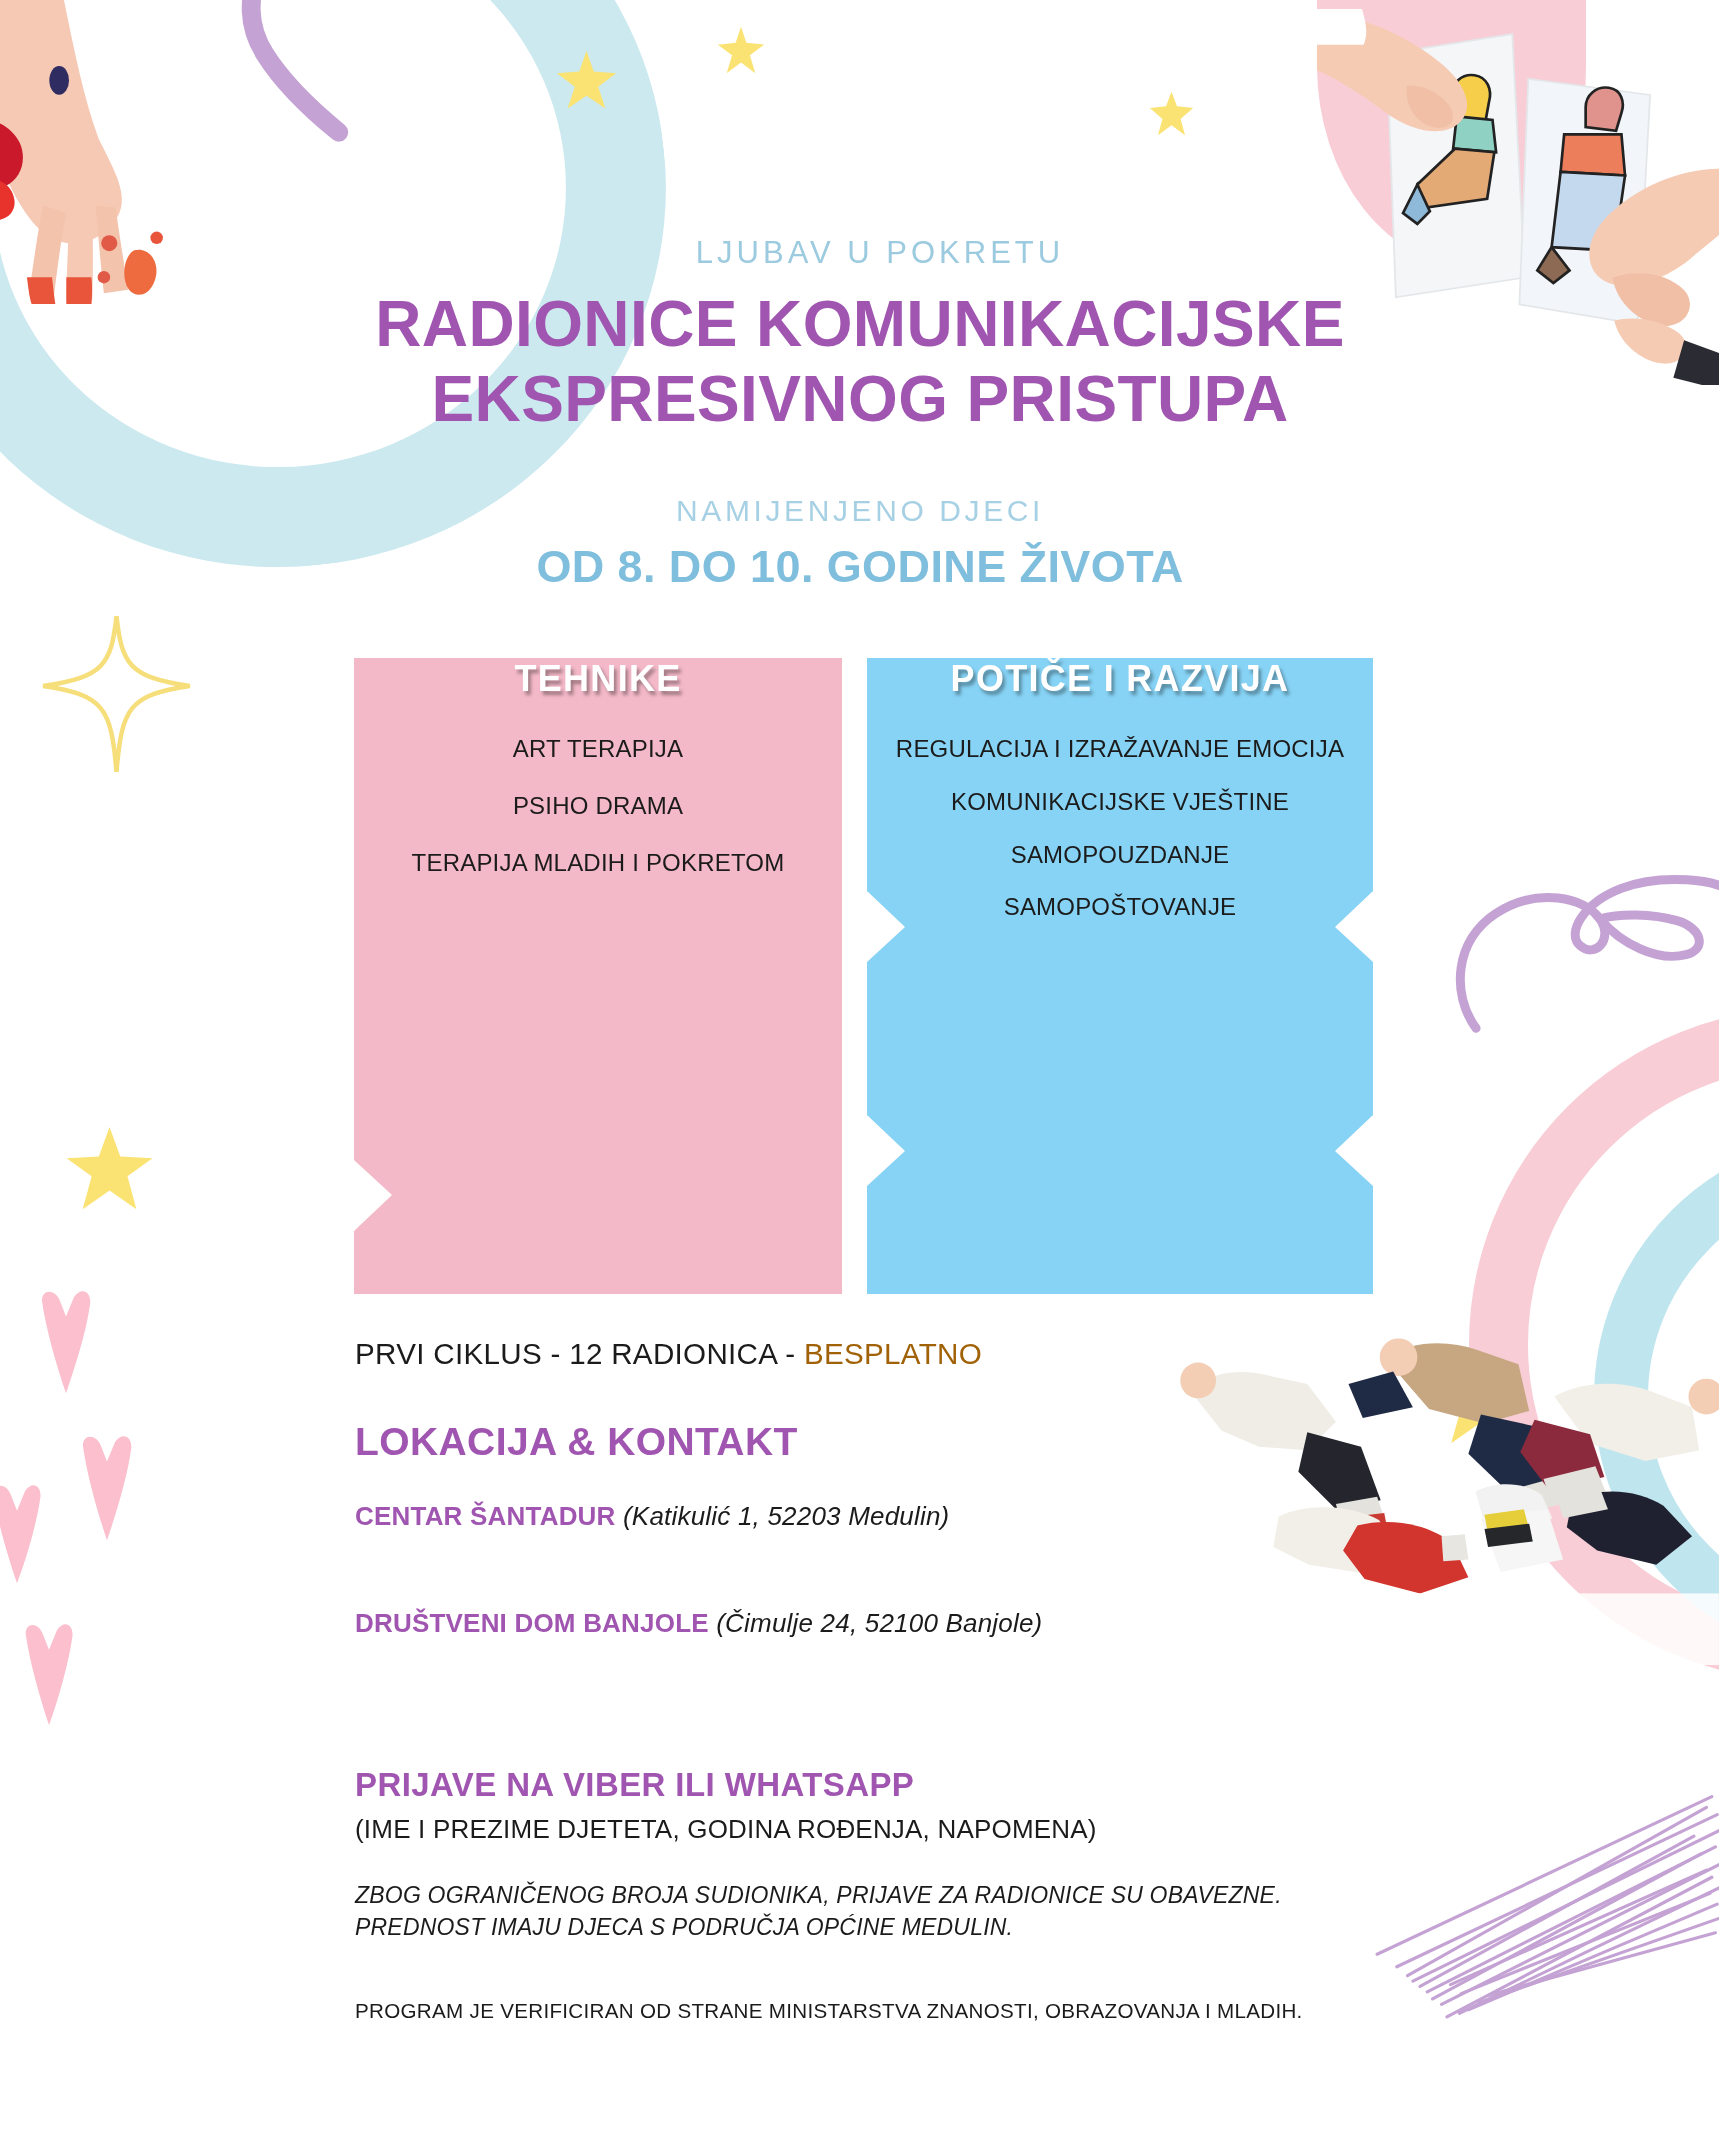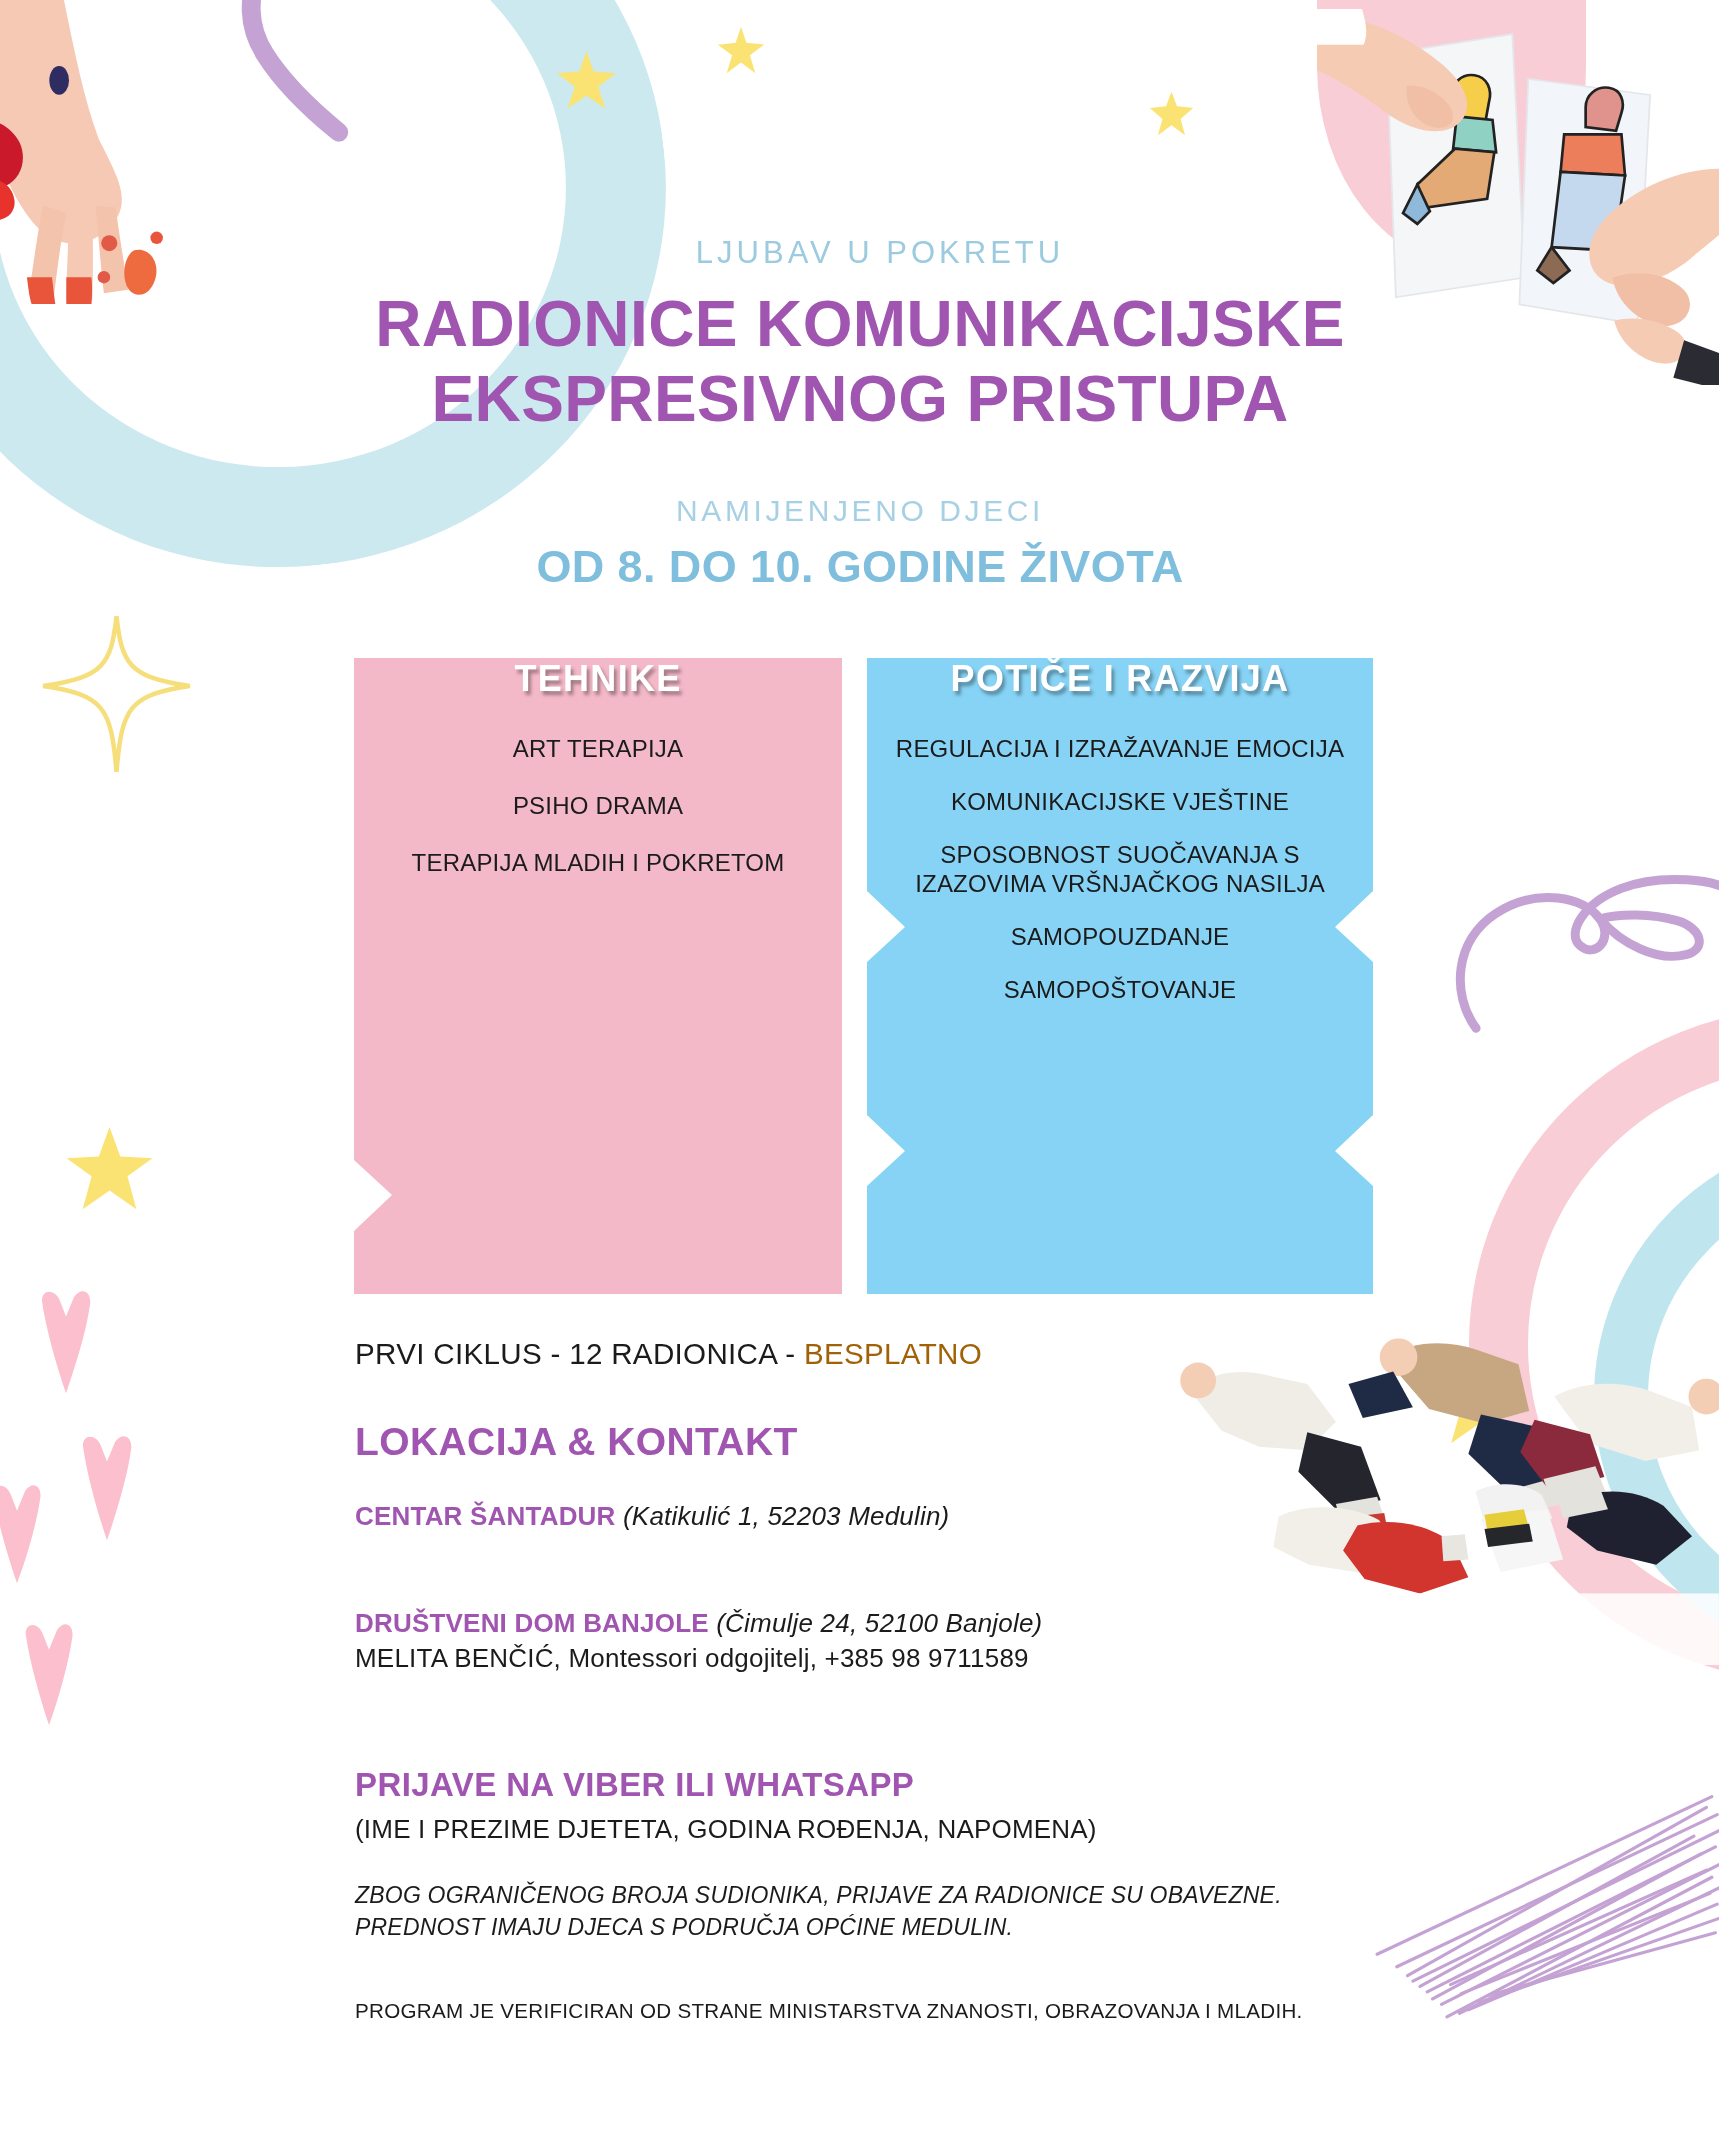--- a/index.html
+++ b/index.html
@@ -400,37 +400,35 @@
         <div class="panel-item">PSIHO DRAMA</div>
         <div class="panel-item">TERAPIJA MLADIH I POKRETOM</div>
       </div>
     </div>
 
     <div class="panel panel-blue">
       <div class="panel-title">POTIČE I RAZVIJA</div>
       <div class="panel-list">
         <div class="panel-item">REGULACIJA I IZRAŽAVANJE EMOCIJA</div>
         <div class="panel-item">KOMUNIKACIJSKE VJEŠTINE</div>
-        <div class="panel-item">SPOSOBNOST SUOČAVANJA S IZAZOVIMA VRŠNJAČKOG NASILJA</div>
         <div class="panel-item">SAMOPOUZDANJE</div>
         <div class="panel-item">SAMOPOŠTOVANJE</div>
       </div>
     </div>
 
     <div class="cycle-line"><span>PRVI CIKLUS - 12 RADIONICA - </span><span class="free">BESPLATNO</span></div>
 
     <div class="section-head head-lokacija">LOKACIJA &amp; KONTAKT</div>
 
     <div class="contact-block cb1">
       <div class="contact-venue"><b>CENTAR ŠANTADUR</b> <i>(Katikulić 1, 52203  Medulin)</i></div>
     </div>
 
     <div class="contact-block cb2">
       <div class="contact-venue"><b>DRUŠTVENI DOM BANJOLE</b> <i>(Čimulje 24, 52100 Banjole)</i></div>
-      <div class="contact-person">MELITA BENČIĆ, Montessori odgojitelj, +385 98 9711589</div>
     </div>
 
     <div class="section-head head-prijave">PRIJAVE NA VIBER ILI WHATSAPP</div>
     <div class="note-paren">(IME I PREZIME DJETETA, GODINA ROĐENJA, NAPOMENA)</div>
     <div class="note-italic">
       <div>ZBOG OGRANIČENOG BROJA SUDIONIKA, PRIJAVE ZA RADIONICE SU OBAVEZNE.</div>
       <div>PREDNOST IMAJU DJECA S PODRUČJA OPĆINE MEDULIN.</div>
     </div>
     <div class="footnote">PROGRAM JE VERIFICIRAN OD STRANE MINISTARSTVA ZNANOSTI, OBRAZOVANJA I MLADIH.</div>
 

